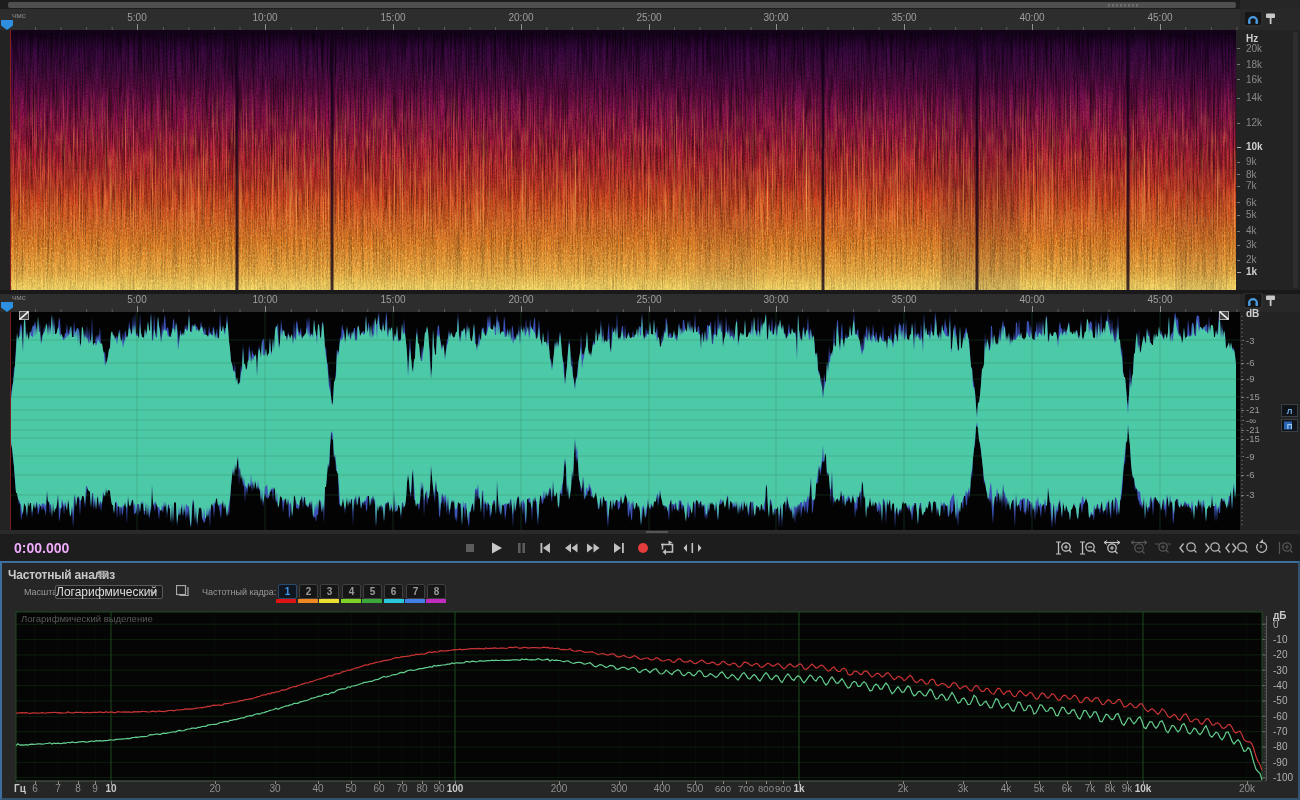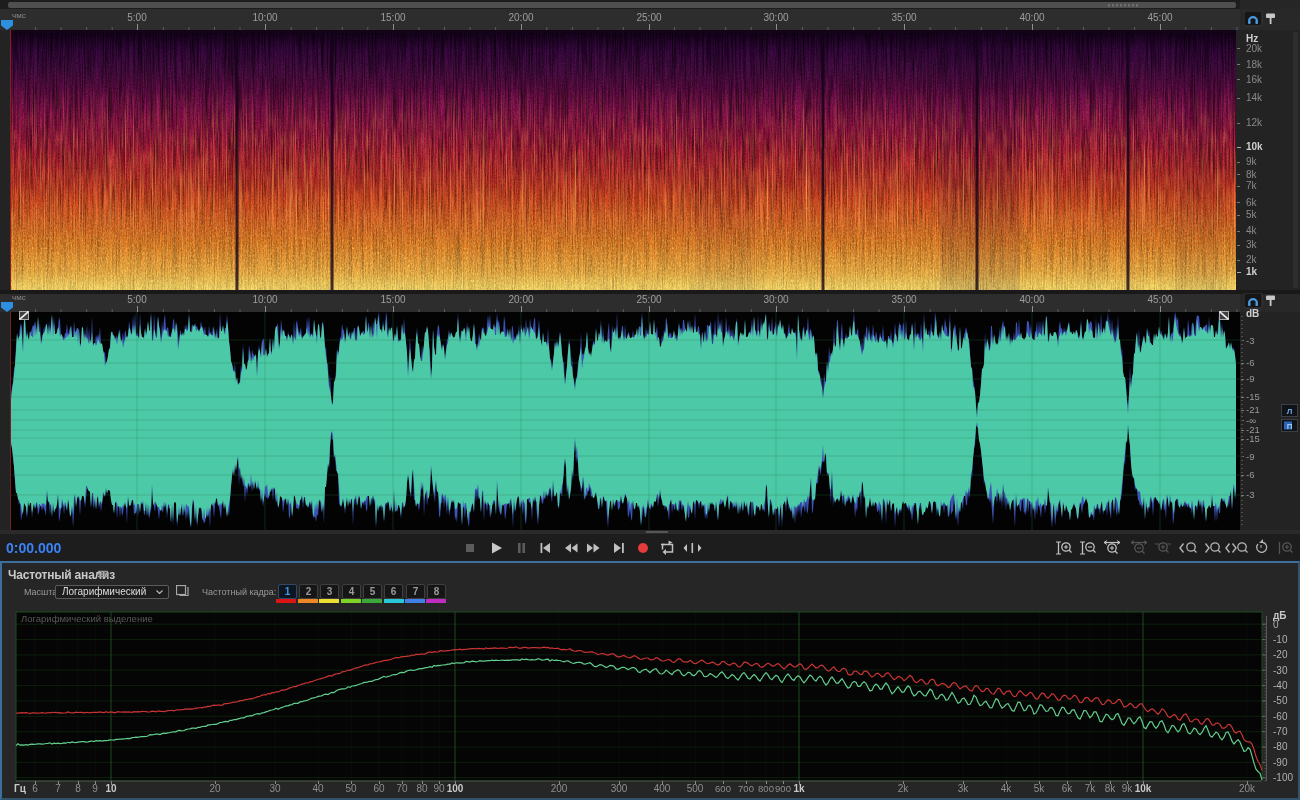--- a/index.html
+++ b/index.html
@@ -383,21 +383,21 @@
     <rect x="0.5" y="0.5" width="9" height="8" fill="#3f3f3f" stroke="#ababab"></rect>
     <path d="M0.5 8.5 L9.5 0.5" stroke="#ededed" stroke-width="1.6"></path>
   </svg>
 <svg class="abs" style="left:1219px;top:311px" width="10" height="9">
     <rect x="0.5" y="0.5" width="9" height="8" fill="#3f3f3f" stroke="#ababab"></rect>
     <path d="M0.5 0.5 L9.5 8.5" stroke="#ededed" stroke-width="1.6"></path>
   </svg>
 <div class="abs" style="left:0;top:530px;width:1300px;height:4px;background:#2a2a2a"></div>
 <div class="abs" style="left:646px;top:531px;width:22px;height:2px;background:#555"></div>
 <div class="abs" style="left:0;top:534px;width:1300px;height:27px;background:#1d1d1d"></div>
-<div class="abs" style="left:6px;top:540px;color:#3b82f6;font-size:14px;font-weight:bold;letter-spacing:0px">0:00.000</div>
+<div class="abs" style="left:14px;top:540px;color:#f0abfc;font-size:14px;font-weight:bold;letter-spacing:0px">0:00.000</div>
 <svg style="position:absolute;left:0;top:533px" width="1300" height="29" viewBox="0 533 1300 29">
     <rect x="466" y="544" width="8" height="8" fill="#5c5c5c"></rect>
     <path d="M492 542.5 l10 5.5 -10 5.5 Z" fill="#c8c8c8"></path>
     <rect x="518" y="543" width="2.6" height="10" fill="#5c5c5c"></rect>
     <rect x="522.4" y="543" width="2.6" height="10" fill="#5c5c5c"></rect>
     <rect x="540.5" y="543" width="1.8" height="10" fill="#c0c0c0"></rect>
     <path d="M550 543 l-7 5 7 5 Z" fill="#c0c0c0"></path>
     <path d="M571 543.5 l-6 4.5 6 4.5 Z M577.5 543.5 l-6 4.5 6 4.5 Z" fill="#c0c0c0"></path>
     <path d="M587 543.5 l6 4.5 -6 4.5 Z M593.5 543.5 l6 4.5 -6 4.5 Z" fill="#c0c0c0"></path>
     <path d="M614 543 l7 5 -7 5 Z" fill="#c0c0c0"></path>
@@ -485,21 +485,21 @@
       <line x1="1290" y1="550" x2="1292.5" y2="552.5"></line>
       <path d="M1285 547 h4 M1287 545 v4" stroke-width="1.1"></path>
     </g>
   </svg>
 <div class="abs" style="left:0;top:561px;width:1300px;height:239px;background:#262626;border-top:2px solid #3c6e9e;border-left:2px solid #3c6e9e;border-right:2px solid #32536e;border-bottom:2px solid #32536e;box-sizing:border-box"></div>
 <div class="abs" style="left:8px;top:567.5px;color:#c8c8c8;font-size:12px;font-weight:bold;letter-spacing:-0.2px">Частотный анализ</div>
 <svg class="abs" style="left:98px;top:569.5px" width="10" height="8">
     <path d="M0 1.5 h10 M0 4 h10 M0 6.5 h10" stroke="#9a9a9a" stroke-width="1.3"></path>
   </svg>
 <div class="abs" style="left:24px;top:587px;color:#9a9a9a;font-size:9px">Масштаб:</div>
-<div class="abs" style="left:55px;top:584.5px;width:106px;height:12px;border:1px solid #5a5a5a;background:#1d1d1d;border-radius:2px;color:#dcdcdc;font-size:10px;line-height:12px;padding-left:6px">Логарифмический<svg style="position:absolute;right:5px;top:4px" width="7" height="5">
+<div class="abs" style="left:55px;top:584.5px;width:106px;height:12px;border:1px solid #5a5a5a;background:#1d1d1d;border-radius:2px;color:#dcdcdc;font-size:12px;line-height:12px;">Логарифмический<svg style="position:absolute;right:5px;top:4px" width="7" height="5">
       <path d="M0.5 0.5 L3.5 3.5 L6.5 0.5" stroke="#b8b8b8" stroke-width="1.2" fill="none"></path>
     </svg></div>
 <svg class="abs" style="left:176px;top:585px" width="14" height="12">
     <rect x="0.5" y="0.5" width="9" height="9" fill="none" stroke="#a8a8a8" stroke-width="1.2"></rect>
     <path d="M3.5 10.5 h8.5 v-8.5" fill="none" stroke="#a8a8a8" stroke-width="1.2"></path>
   </svg>
 <div class="abs" style="left:202px;top:587px;color:#9a9a9a;font-size:9px">Частотный кадра:</div>
 <div style="position:absolute;left:278px;top:584px;width:17px;height:13px;background:#10161f;border:1px solid #2d4a6a;border-radius:2px;color:#3f95e8;font-size:10px;font-weight:bold;text-align:center;line-height:13px">1</div>
 <div style="position:absolute;left:276px;top:599px;width:20px;height:4px;background:#dd1414"></div>
 <div style="position:absolute;left:299px;top:584px;width:17px;height:13px;background:#161616;border:1px solid #3f3f3f;border-radius:2px;color:#9a9a9a;font-size:10px;font-weight:bold;text-align:center;line-height:13px">2</div>

